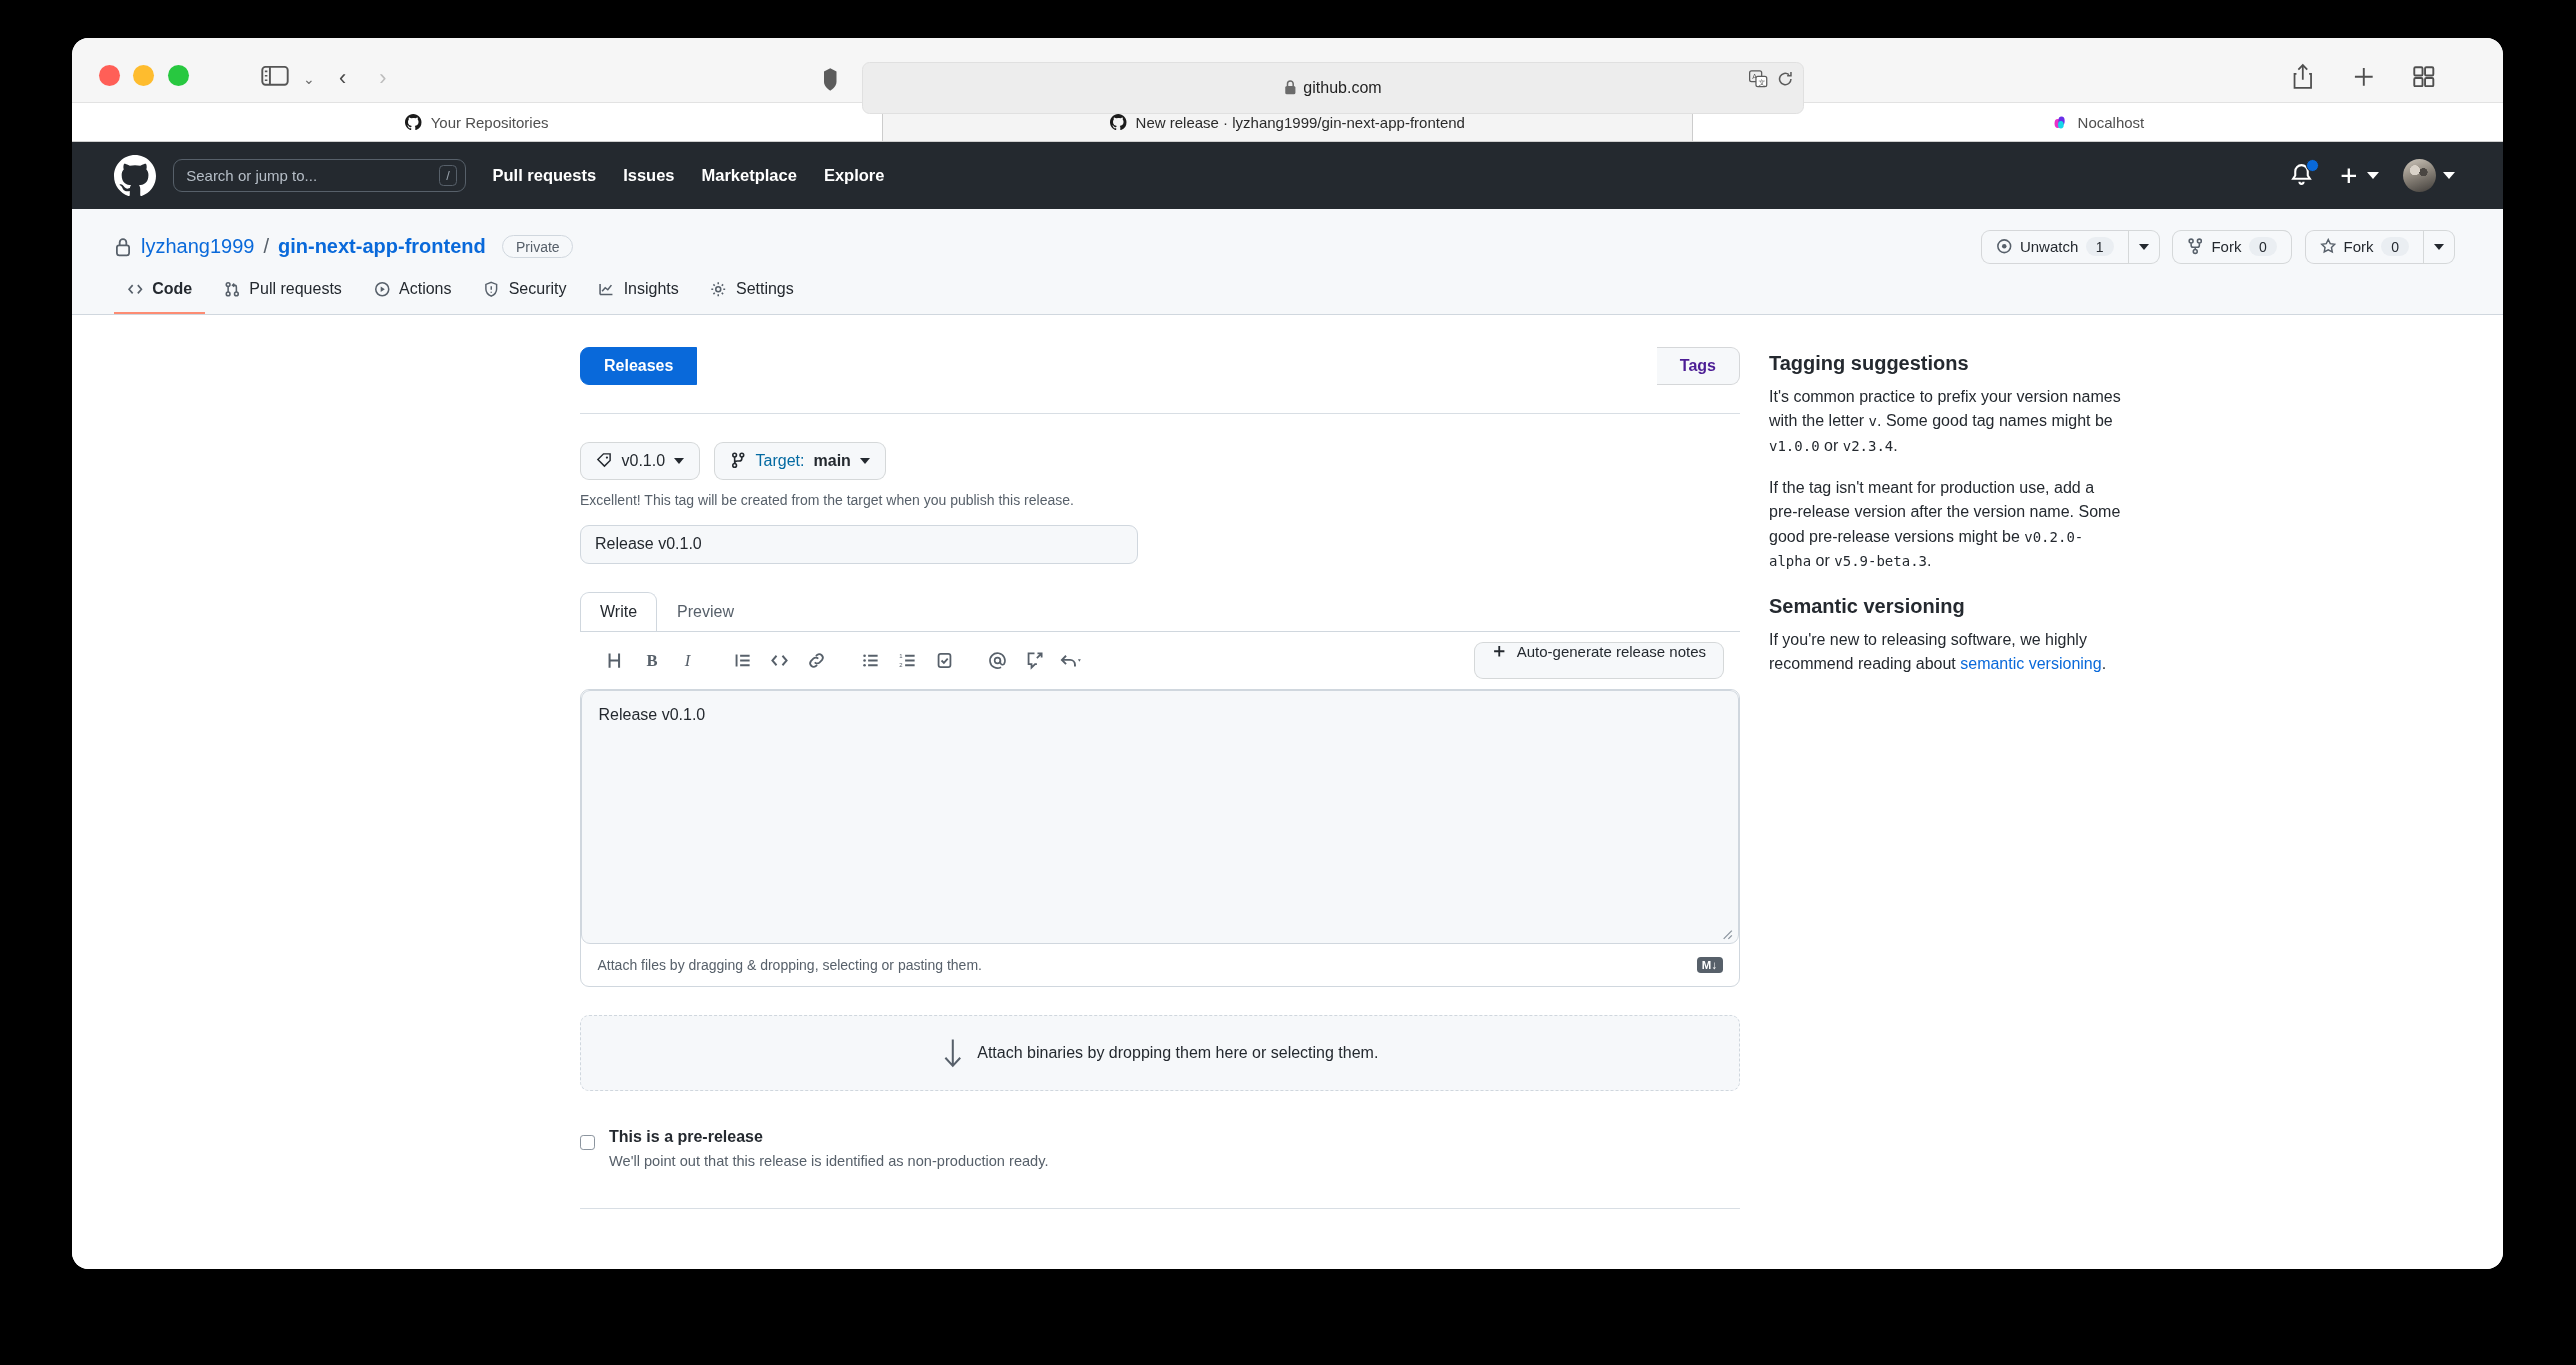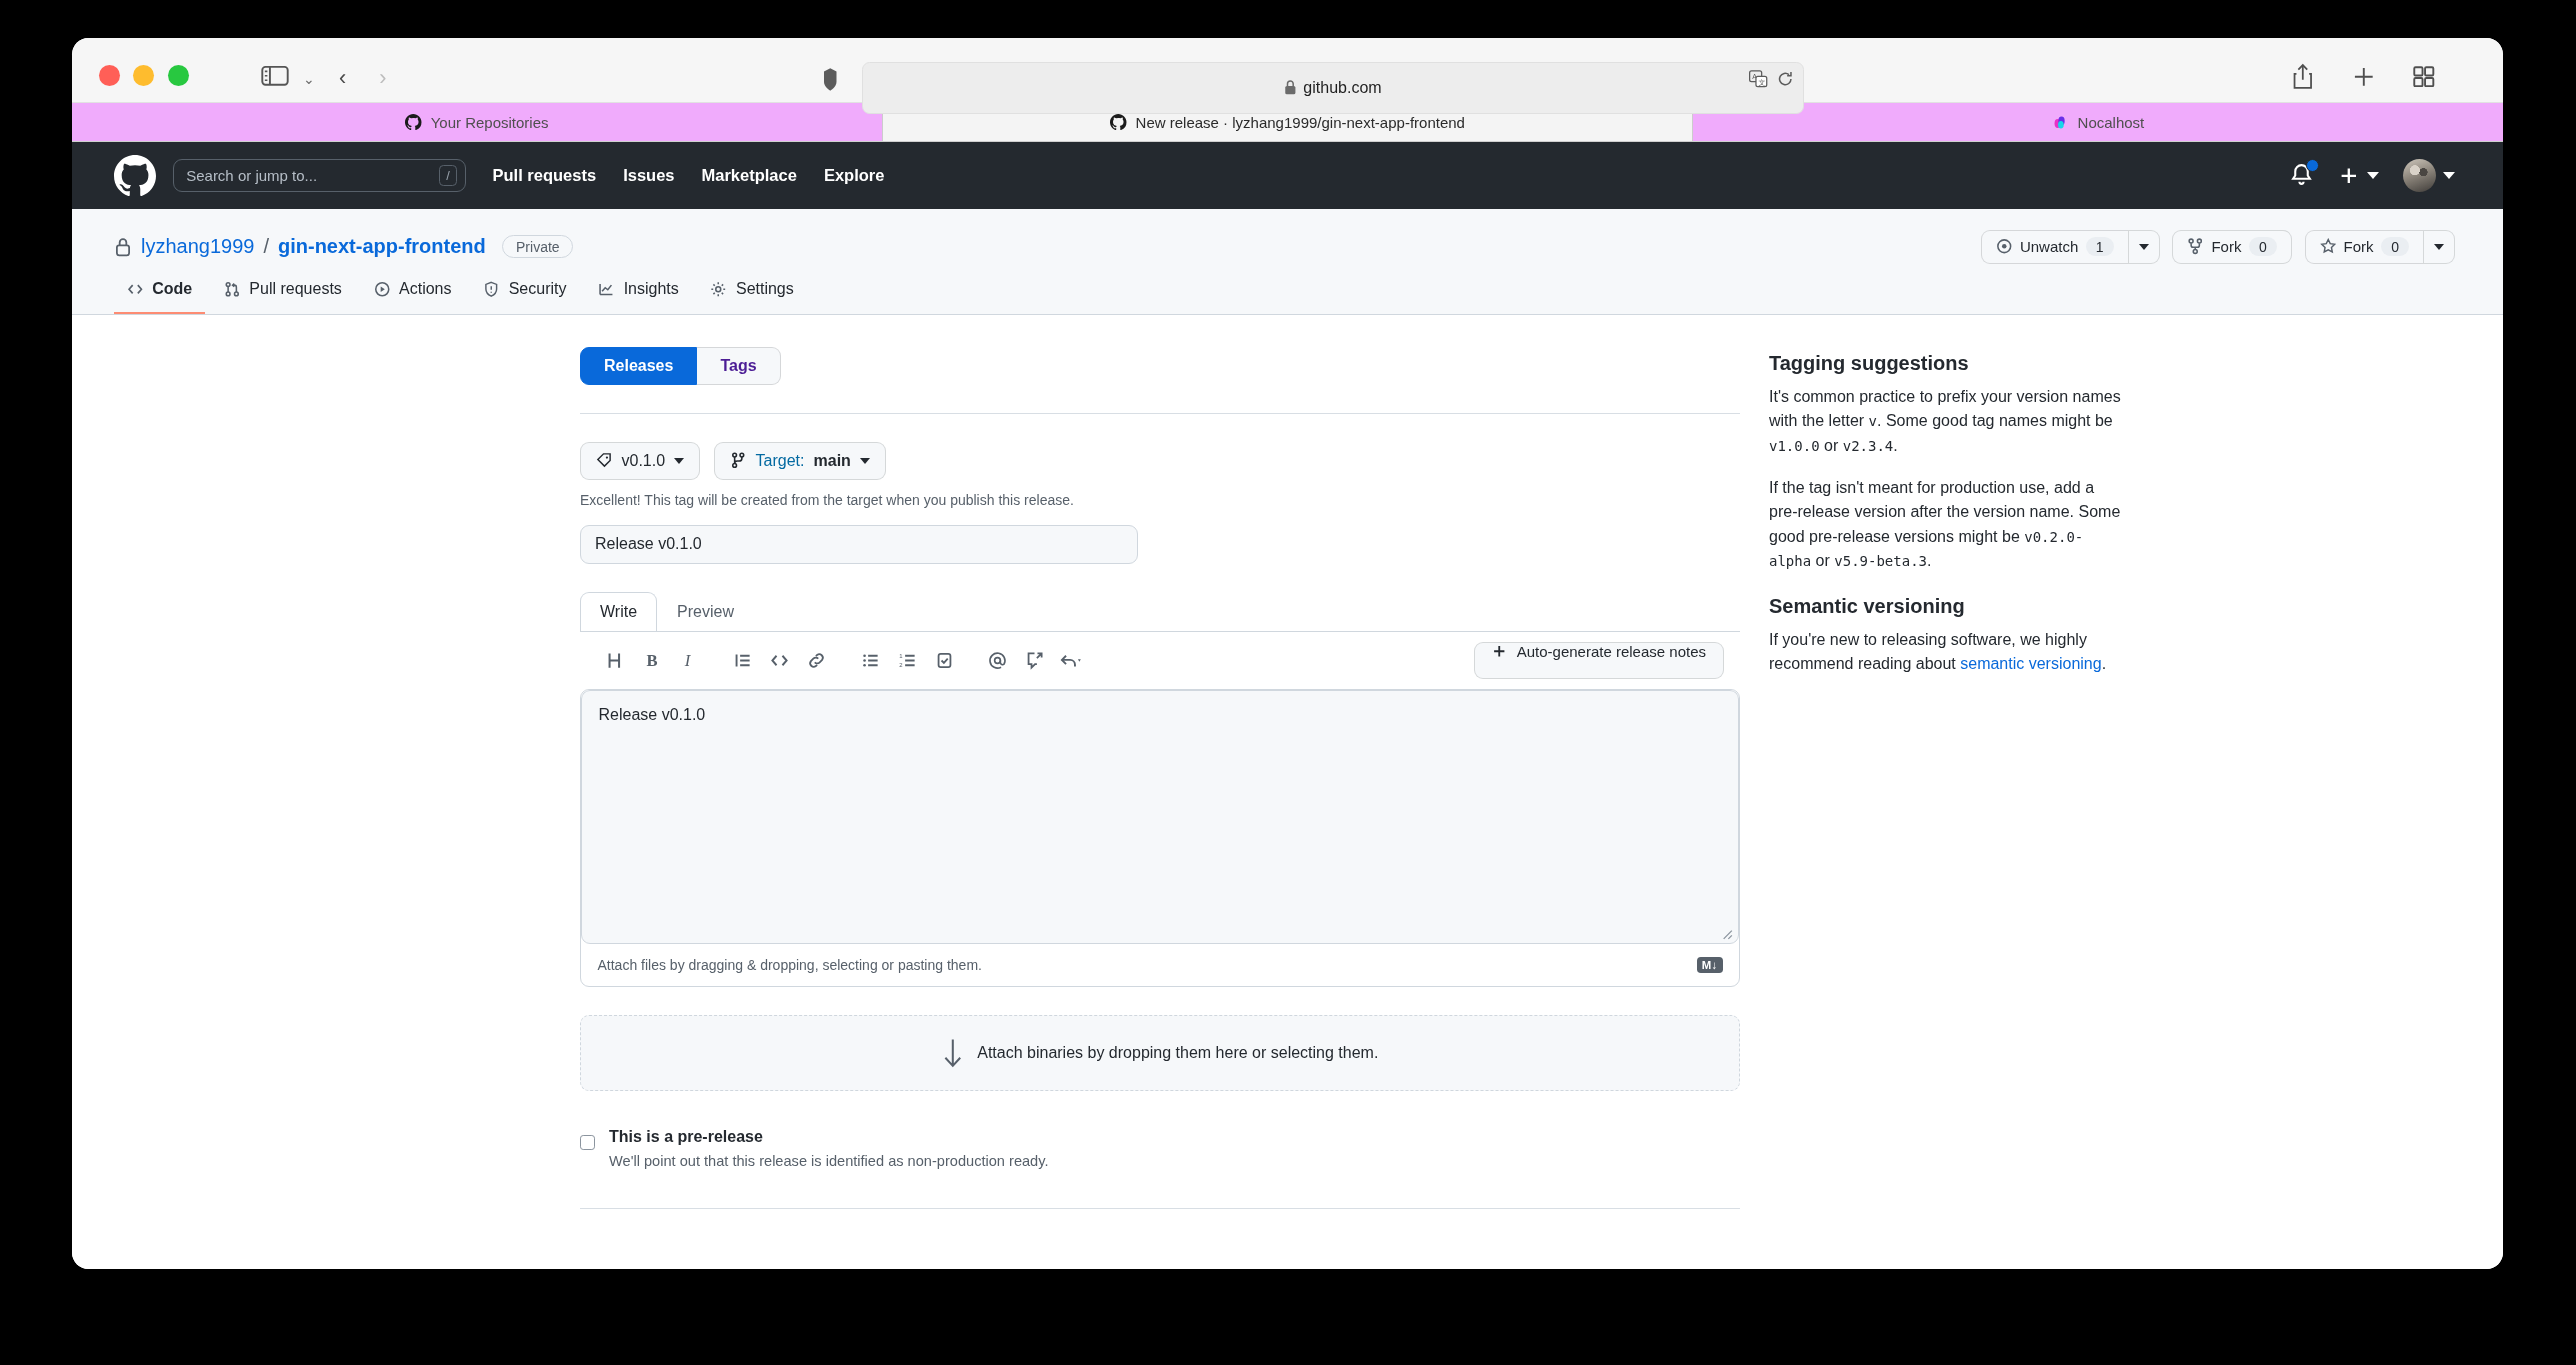--- a/index.html
+++ b/index.html
@@ -64,21 +64,21 @@
     display: flex;
     border-bottom: 0.6px solid #cfcfcf;
   }
   .tab {
     flex: 1;
     display: flex; align-items: center; justify-content: center;
     gap: 9px;
     font-size: 15px;
     color: #4f4f4f;
     border-right: 0.6px solid #cccccc;
-    background: #f0abfc;
+    background: #ffffff;
   }
   .tab.active { background: #f4f4f4; color: #2b2b2b; }
   .tab:last-child { border-right: none; }
   .tab-favicon { display: flex; align-items: center; }
 
   
   .gh-page { background: #ffffff; height: calc(100% - 104px); position: relative; }
 
   
   .gh-header {
@@ -169,21 +169,21 @@
     text-decoration: none;
   }
   .repo-nav-item.selected { font-weight: bold; border-bottom-color: #fd8c73; }
 
   
   .content { display: flex; padding: 0 48px 0 42px; }
   .col-main { width: 1160px; margin-left: 466px; padding-top: 32px; }
   .col-side { width: 355px; margin-left: 29px; padding-top: 37px; }
 
   
-  .seg { display: flex; margin-bottom: 28px; }
+  .seg { display: flex; margin-bottom: 28px; justify-content: space-between; }
   .seg-btn {
     height: 38px; padding: 0 23px;
     display: flex; align-items: center; justify-content: center;
     font-size: 16px; font-weight: bold;
     border: 0.6px solid rgba(27,31,36,0.15);
     background: #f6f8fa; color: #4c1d95;
   }
   .seg-btn:first-child { border-radius: 9px 0 0 9px; }
   .seg-btn:last-child { border-radius: 0 9px 9px 0; border-left: none; }
   .seg-btn.active { background: #0969da; color: #ffffff; border-color: #0969da; }

